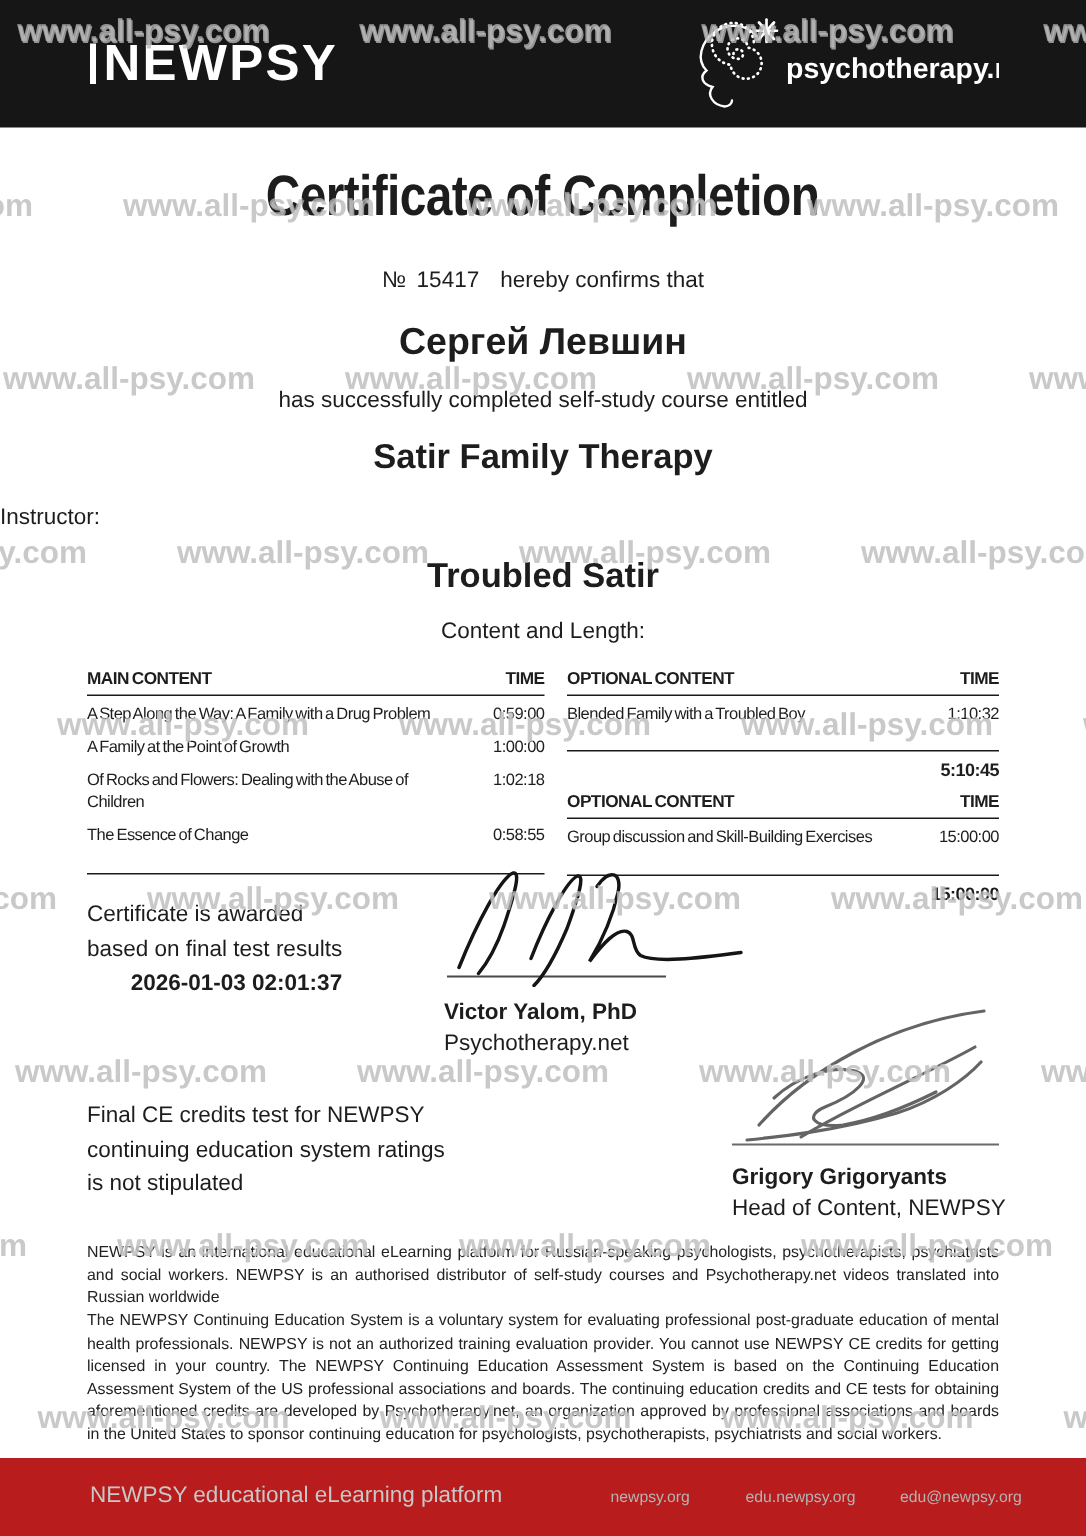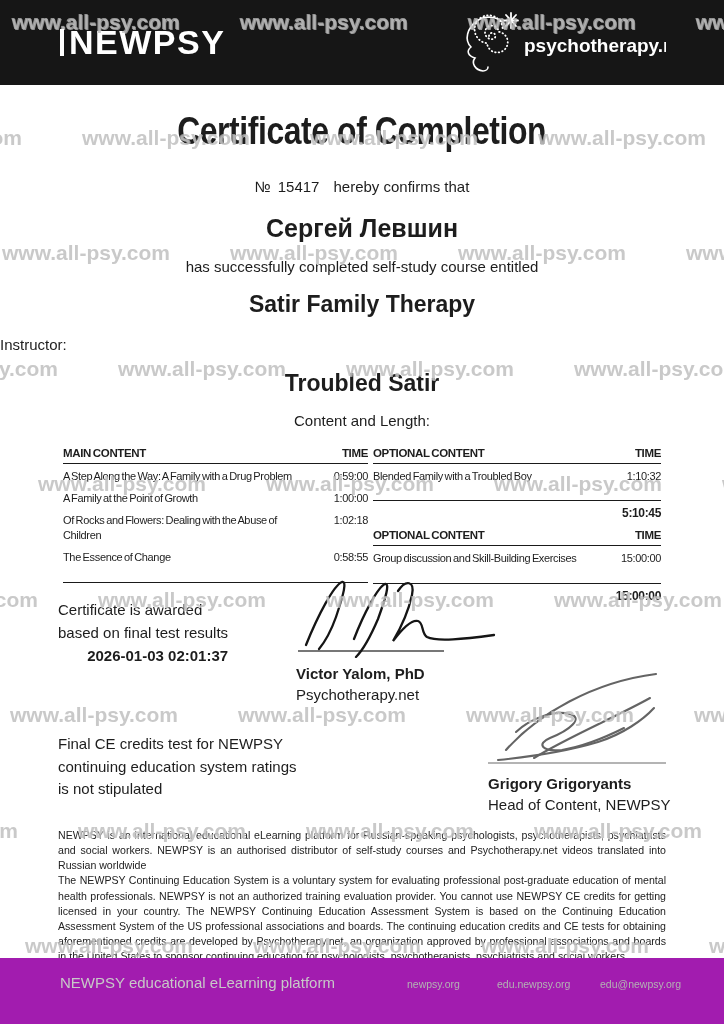--- a/index.html
+++ b/index.html
@@ -13,42 +13,42 @@
   .topbar {
     position:absolute; top:0; left:0; width:724px; height:85px;
     background:#161616; display:flex; align-items:center; justify-content:space-between;
     padding:0 58px 0 60px;
   }
   .brand { display:flex; align-items:center; }
   .brand-bar { width:4px; height:27px; background:#fff; margin-right:5px; }
   .brand-text { color:#fff; font-size:34px; font-weight:800; letter-spacing:1.5px; }
   .ptnet { display:flex; align-items:center; }
   .footbar {
-    position:absolute; bottom:0; left:0; width:724px; height:66px;
-    background:#a21caf;
+    position:absolute; bottom:0; left:0; width:724px; height:52px;
+    background:#b91c1c;
   }
   .foot-text { position:absolute; left:60px; top:16px; color:#c8c8c8; font-size:15px; }
   .foot-link { position:absolute; top:20px; color:#b3b3b3; font-size:10.5px; }
   .fl-0 { left:407px; } .fl-1 { left:497px; } .fl-2 { left:600px; }
   .title {
     position:absolute; top:110px; left:0; width:724px; text-align:center;
     font-size:38px; font-weight:bold; letter-spacing:-0.5px;
   }
   .title span { display:inline-block; transform:scaleX(.84); transform-origin:center; white-space:nowrap; }
   .confirm-line { position:absolute; top:178px; left:0; width:724px; text-align:center; font-size:15px; }
   .confirm-line .num-label { margin-right:7px; }
   .confirm-line .num { margin-right:14px; }
   .recipient { position:absolute; top:214px; left:0; width:724px; text-align:center; font-size:25px; font-weight:bold; }
   .completion { position:absolute; top:258px; left:0; width:724px; text-align:center; font-size:15px; }
   .course { position:absolute; top:291px; left:0; width:724px; text-align:center; font-size:23px; font-weight:bold; }
   .instr-label { position:absolute; top:336px; left:0; width:724px; font-size:15px; }
   .instructor { position:absolute; top:370px; left:0; width:724px; text-align:center; font-size:23px; font-weight:bold; }
   .content-label { position:absolute; top:412px; left:0; width:724px; text-align:center; font-size:15px; }
   
-  .tables { position:absolute; top:444px; left:58px; width:608px; display:flex; gap:5px;justify-content:center; }
+  .tables { position:absolute; top:444px; left:58px; width:608px; display:flex; gap:15px; }
   .ct { width:305px; font-size:11px; letter-spacing:-0.35px; word-spacing:-1px; }
   .ct.right { width:288px; }
   .ct-head { display:flex; justify-content:space-between; font-weight:bold; font-size:11.5px;
              padding:3px 0 4px 0; border-bottom:1.5px solid #1a1a1a; }
   .ct-row { display:flex; justify-content:space-between; padding:4.5px 0 3px 0; line-height:1.35; }
   .ct-row .t { flex:1; padding-right:8px; }
   .ct-row .v { width:48px; text-align:right; white-space:nowrap; }
   .ct-body { border-bottom:1.5px solid #1a1a1a; padding-bottom:14px; }
   .ct-total { text-align:right; font-weight:bold; font-size:12px; padding:5px 0 4px 0; }
   .ct .second-head { margin-top:2px; }

